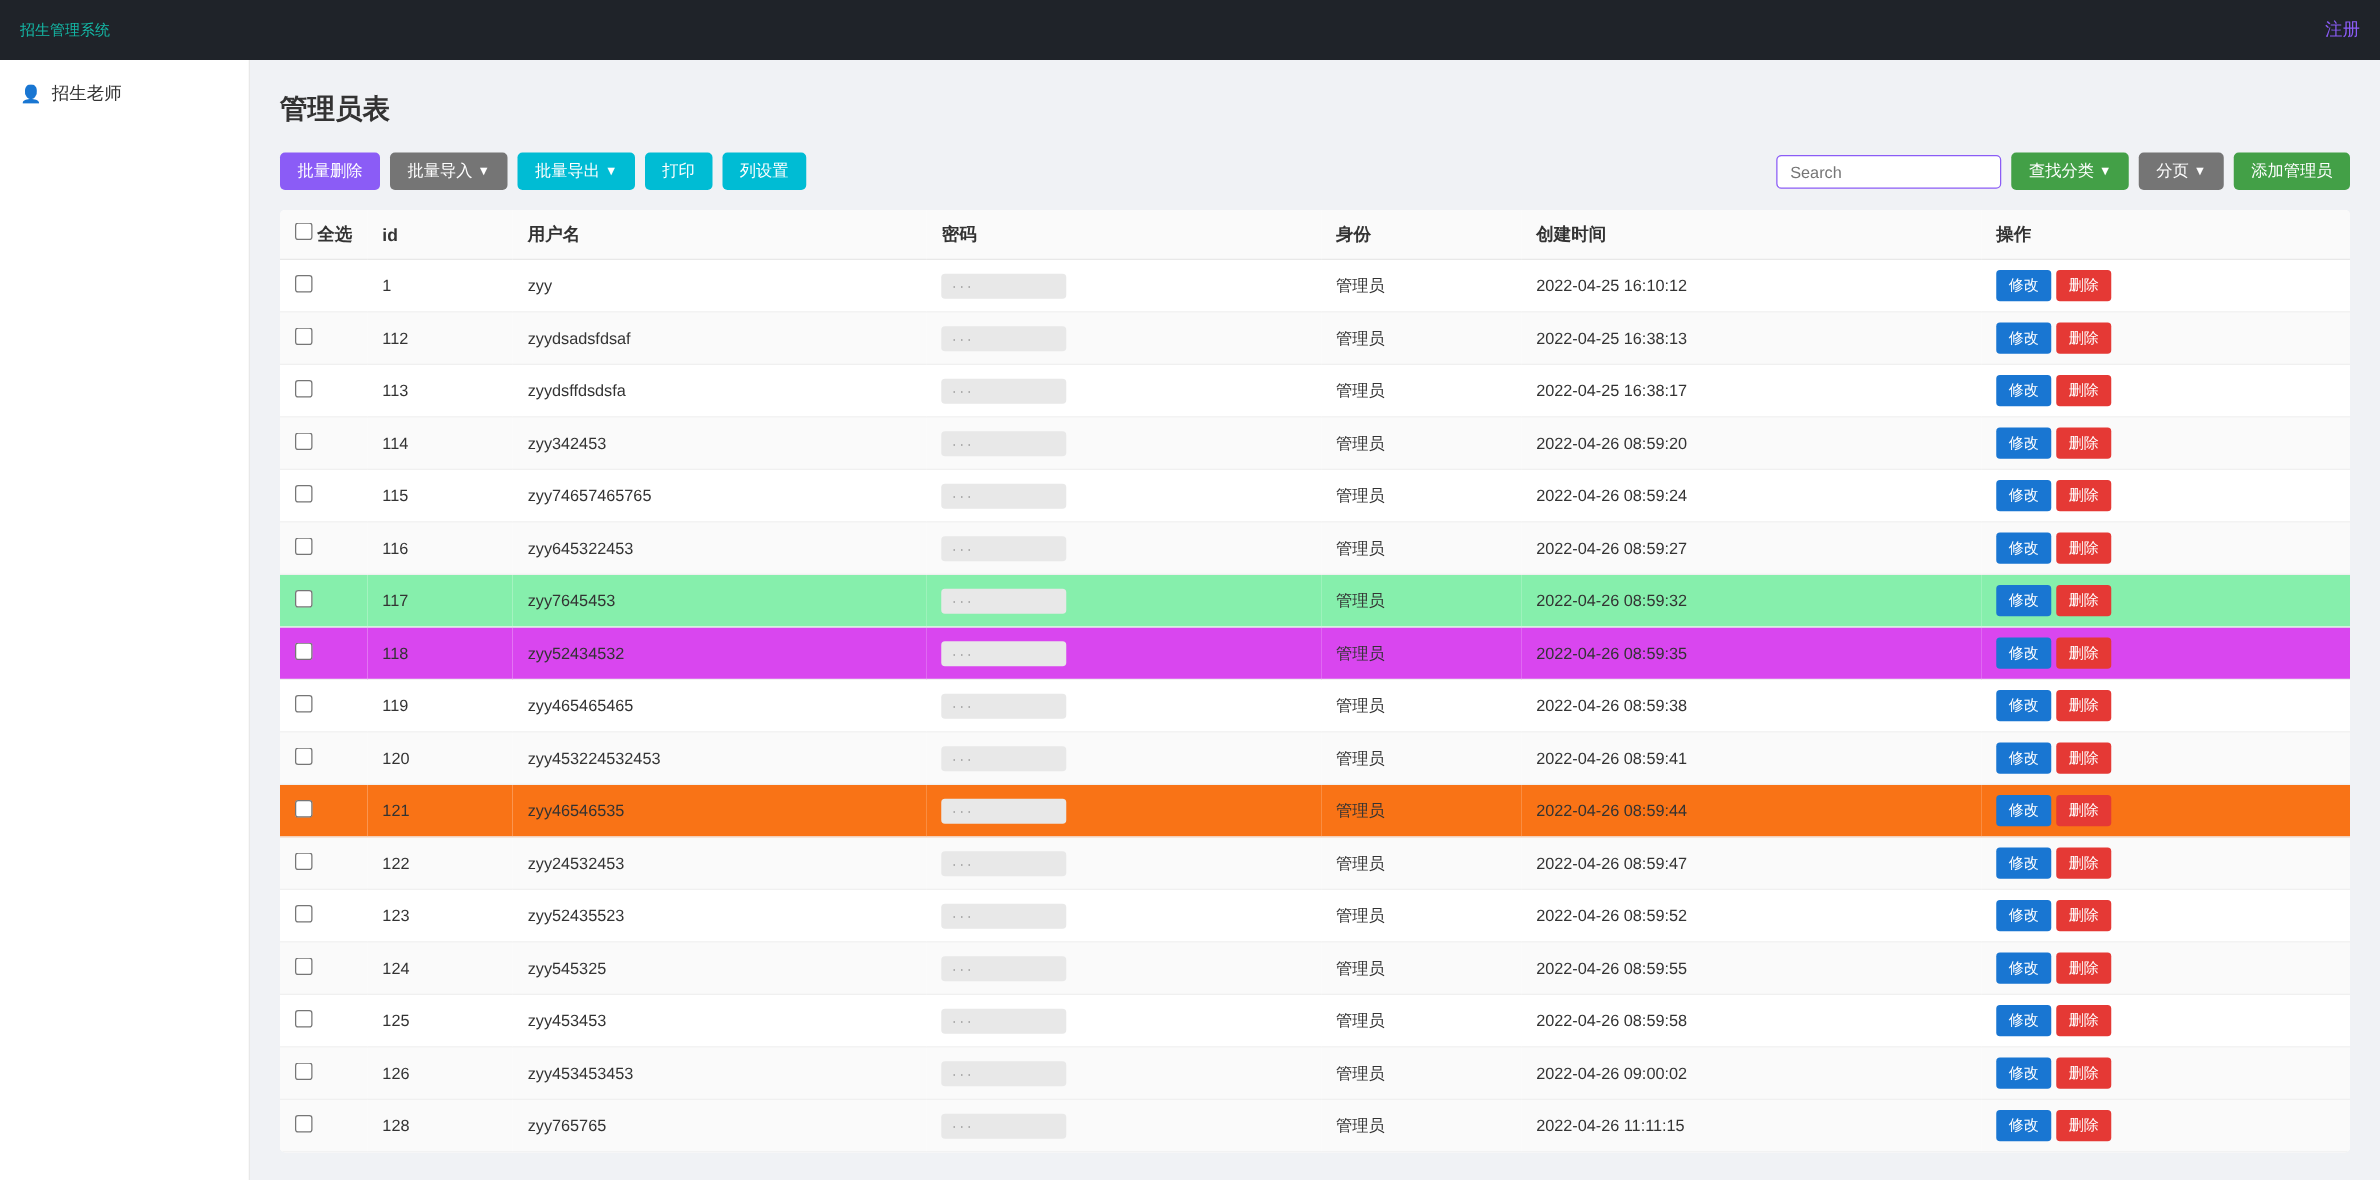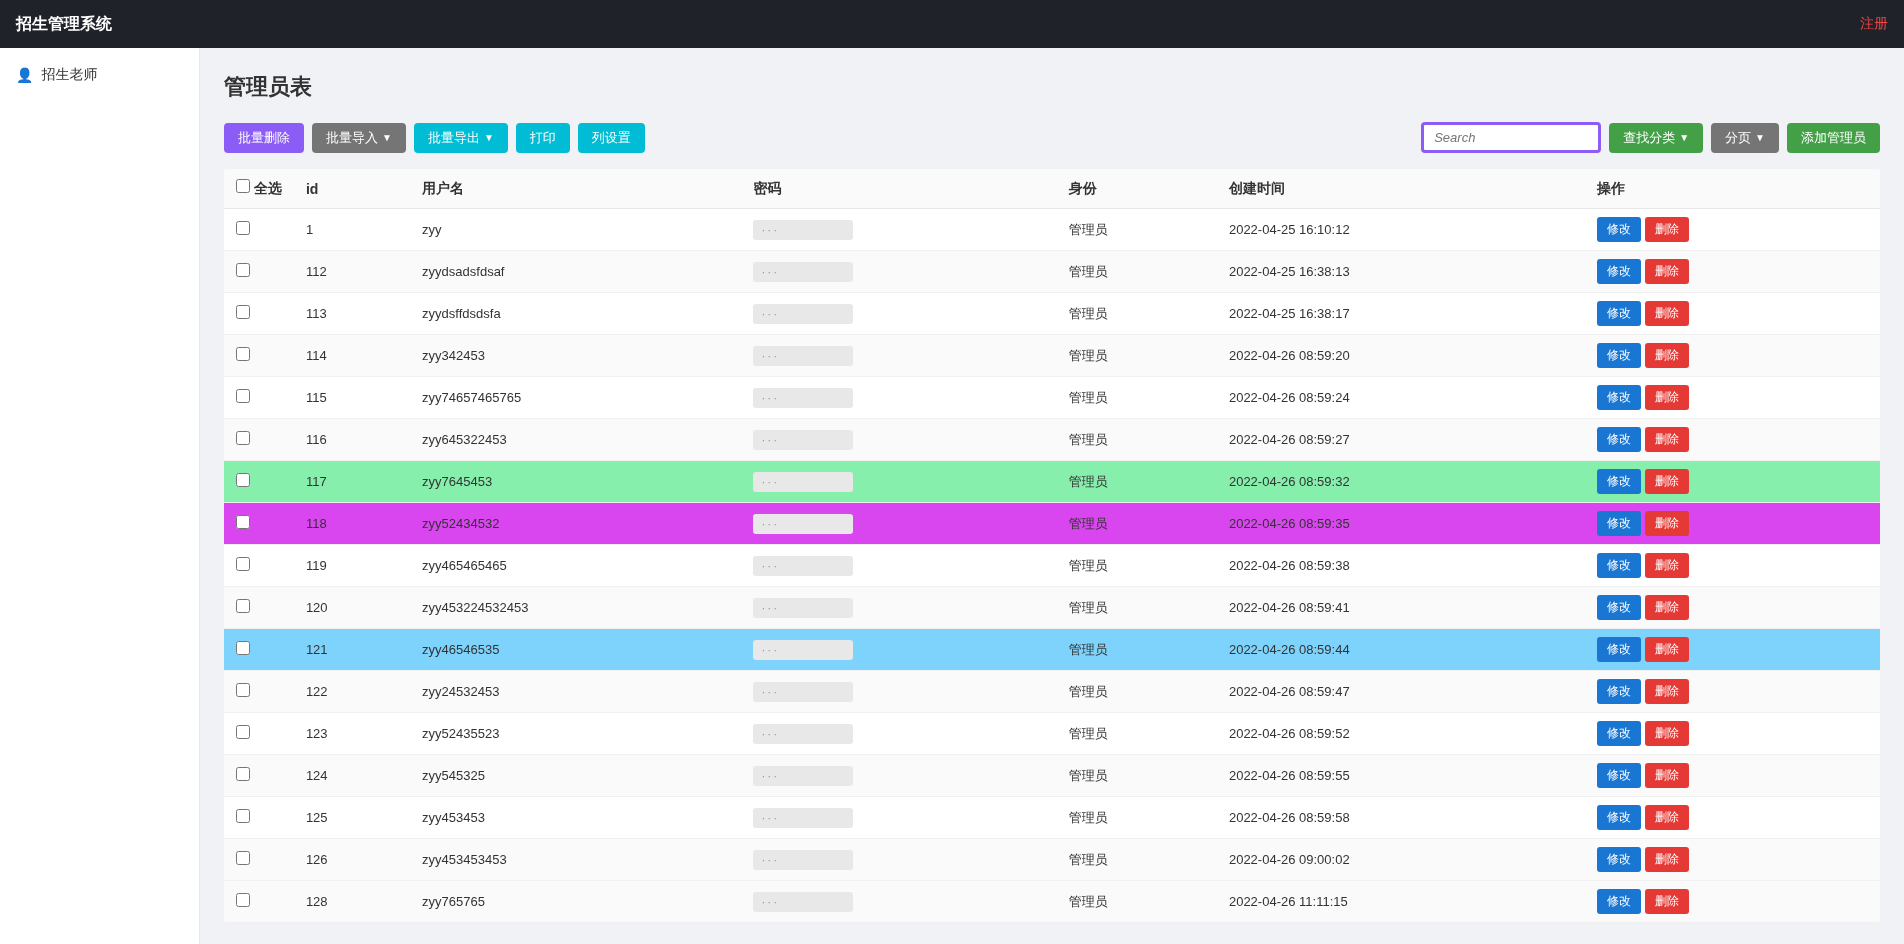--- a/index.html
+++ b/index.html
@@ -8,26 +8,26 @@
     
     .header {
       background: #1f2329;
       height: 48px;
       display: flex;
       align-items: center;
       justify-content: space-between;
       padding: 0 16px;
     }
     .header-title {
-      color: #ffffff;
-      font-size: 16px;
-      font-weight: bold;
+      color: #14b8a6;
+      font-size: 12px;
+      font-weight: normal;
     }
     .header-login {
-      color: #ef4444;
+      color: #8b5cf6;
       font-size: 14px;
       cursor: pointer;
     }
 
     
     .layout { display: flex; min-height: calc(100vh - 48px); }
 
     
     .sidebar {
       width: 200px;
@@ -87,27 +87,26 @@
     .dropdown-arrow { font-size: 10px; }
 
     
     .toolbar-right {
       margin-left: auto;
       display: flex;
       align-items: center;
       gap: 8px;
     }
     .search-input {
-      border: 3px solid #8b5cf6;
+      border: 1px solid #8b5cf6;
       border-radius: 4px;
       padding: 5px 10px;
       font-size: 13px;
       width: 180px;
       outline: none;
-      font-style: italic;
     }
 
     
     .table-wrap {
       background: #fff;
       border-radius: 4px;
       overflow: auto;
     }
     table {
       width: 100%;
@@ -391,21 +390,21 @@
     </td>
     <td>管理员</td>
     <td>2022-04-26 08:59:41</td>
     <td>
       <div class="action-btns">
         <button class="btn btn-small btn-modify">修改</button>
         <button class="btn btn-small btn-delete">删除</button>
       </div>
     </td>
   </tr>
-            <tr style="background: #7dd3fc;">
+            <tr style="background: #f97316;">
     <td>
       <input type="checkbox" style="">
     </td>
     <td>121</td>
     <td>zyy46546535</td>
     <td>
       <span class="password-field">···</span>
     </td>
     <td>管理员</td>
     <td>2022-04-26 08:59:44</td>

